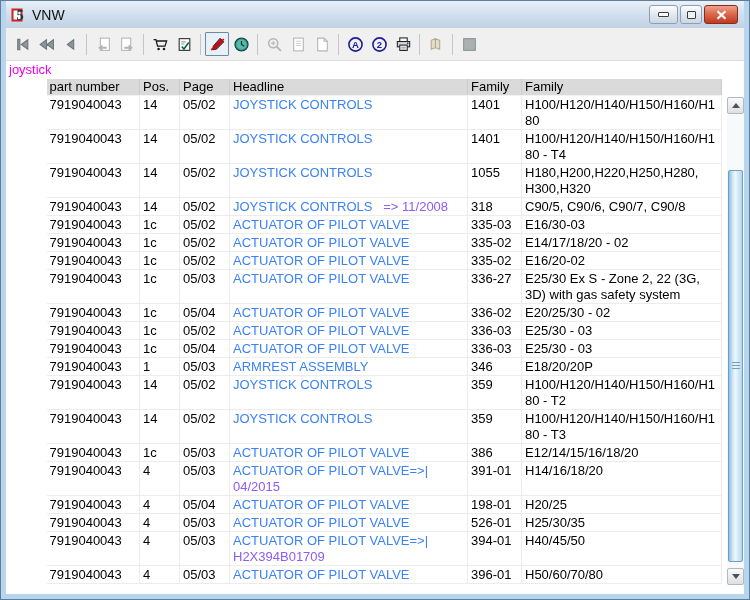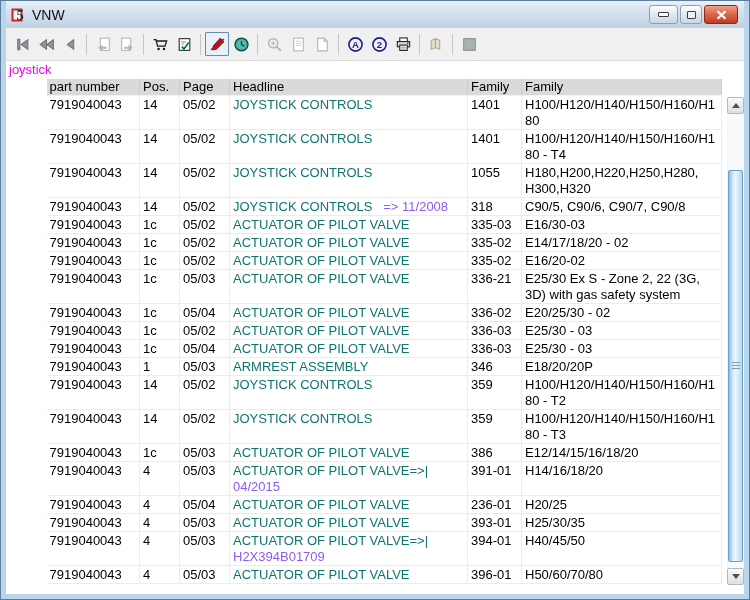--- a/index.html
+++ b/index.html
@@ -39,21 +39,21 @@
   .query{padding:1px 0 0 3px;height:18px;font-weight:normal;color:#f000f0;}
   .grid-wrap{display:flex;align-items:flex-start;padding-left:13px;justify-content:flex-end;}
 
   table{border-collapse:collapse;table-layout:fixed;width:675px;}
   th{background:#dadada;font-weight:normal;text-align:left;padding:0 3px;
      height:16px;line-height:15px;border-right:1px solid #cccccc;border-bottom:1px solid #f2f2f2;
      overflow:hidden;white-space:nowrap;}
   td{vertical-align:top;padding:1px 3px 0 3px;line-height:16px;
      border-right:1px solid #ececec;border-bottom:1px solid #ececec;
      overflow-wrap:break-word;word-wrap:break-word;}
-  .hl{color:#0f766e;cursor:pointer;}
+  .hl{color:#3b82f6;cursor:pointer;}
   .note{color:#8b5cf6;white-space:pre-wrap;}
   .note.block{display:block;}
 
   
   .vscroll{width:17px;margin-left:5px;margin-top:18px;height:488px;
            background:#f7f9fb;display:flex;flex-direction:column;align-items:center;}
   .sbtn{width:17px;height:17px;border:1px solid #b2b8be;border-radius:2px;
         background:linear-gradient(#fafafa,#dddfe2);display:flex;align-items:center;justify-content:center;padding:0;}
   .sbtn.down{margin-top:auto;}
   .arr-up{width:0;height:0;border-left:4px solid transparent;border-right:4px solid transparent;border-bottom:5px solid #4a5258;}
@@ -319,21 +319,21 @@
     <td>05/02</td>
     <td><span class="hl">ACTUATOR OF PILOT VALVE</span><span class="note"></span></td>
     <td>335-02</td>
     <td>E16/20-02</td>
   </tr>
             <tr>
     <td>7919040043</td>
     <td>1c</td>
     <td>05/03</td>
     <td><span class="hl">ACTUATOR OF PILOT VALVE</span><span class="note"></span></td>
-    <td>336-21</td>
+    <td>336-27</td>
     <td>E25/30 Ex S - Zone 2, 22 (3G, 3D) with gas safety system</td>
   </tr>
             <tr>
     <td>7919040043</td>
     <td>1c</td>
     <td>05/04</td>
     <td><span class="hl">ACTUATOR OF PILOT VALVE</span><span class="note"></span></td>
     <td>336-02</td>
     <td>E20/25/30 - 02</td>
   </tr>
@@ -391,29 +391,29 @@
     <td>05/03</td>
     <td><span class="hl">ACTUATOR OF PILOT VALVE=&gt;|</span><span class="note block">04/2015</span></td>
     <td>391-01</td>
     <td>H14/16/18/20</td>
   </tr>
             <tr>
     <td>7919040043</td>
     <td>4</td>
     <td>05/04</td>
     <td><span class="hl">ACTUATOR OF PILOT VALVE</span><span class="note"></span></td>
-    <td>236-01</td>
+    <td>198-01</td>
     <td>H20/25</td>
   </tr>
             <tr>
     <td>7919040043</td>
     <td>4</td>
     <td>05/03</td>
     <td><span class="hl">ACTUATOR OF PILOT VALVE</span><span class="note"></span></td>
-    <td>393-01</td>
+    <td>526-01</td>
     <td>H25/30/35</td>
   </tr>
             <tr>
     <td>7919040043</td>
     <td>4</td>
     <td>05/03</td>
     <td><span class="hl">ACTUATOR OF PILOT VALVE=&gt;|</span><span class="note block">H2X394B01709</span></td>
     <td>394-01</td>
     <td>H40/45/50</td>
   </tr>

